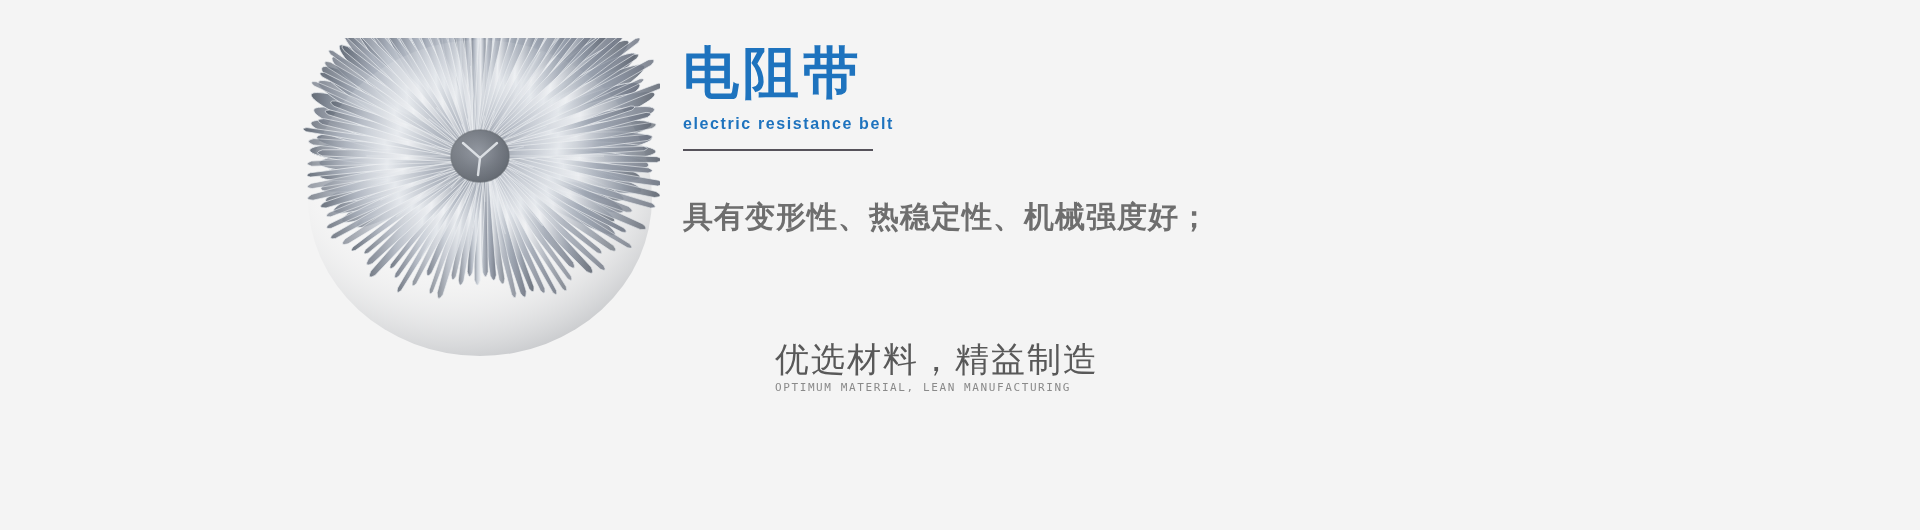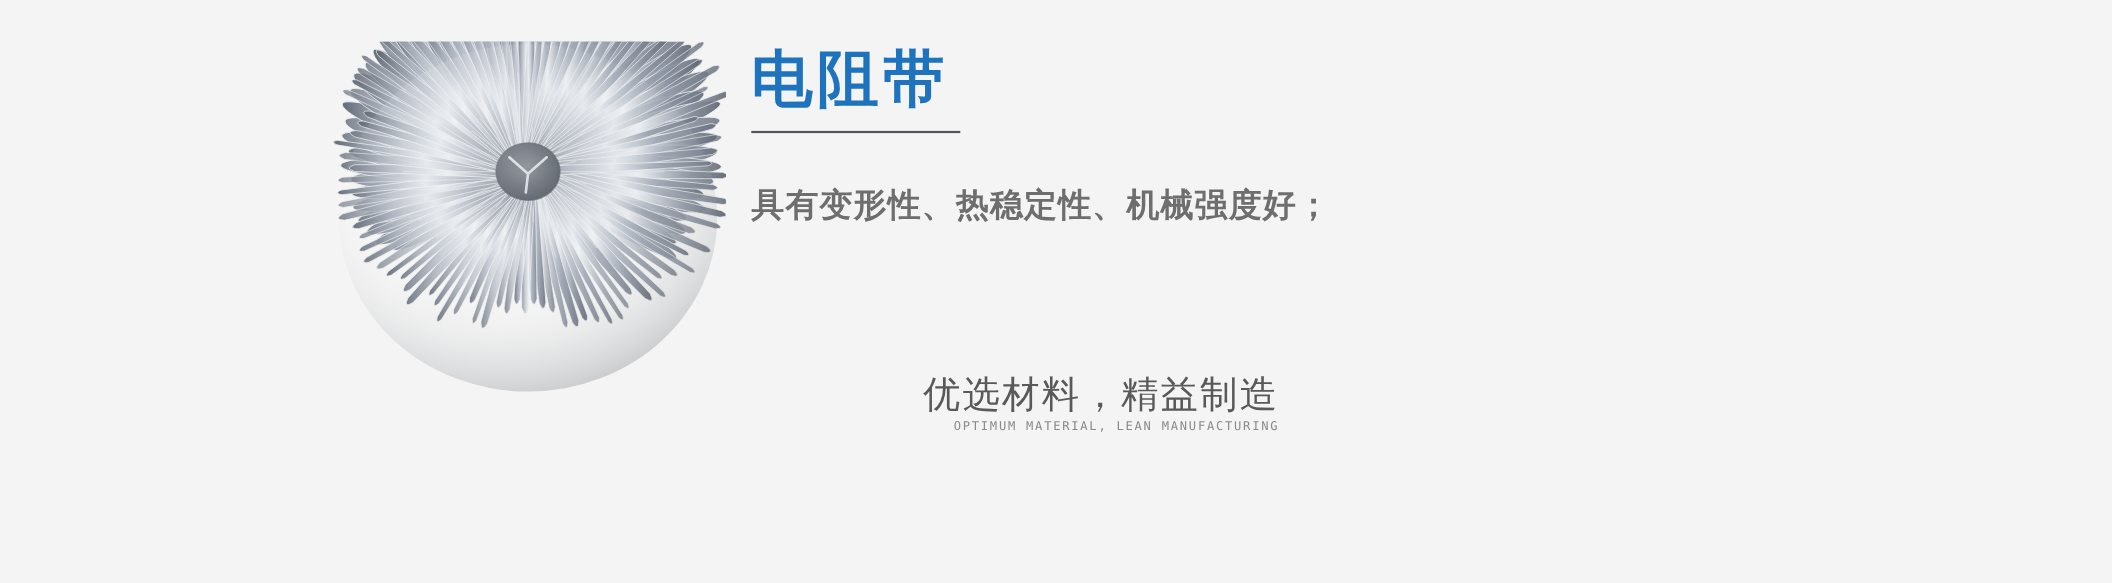--- a/index.html
+++ b/index.html
@@ -80,23 +80,23 @@
     font-weight:bold;
     color:#6e6e6e;
     letter-spacing:1px;
     font-family:"DejaVu Sans", "Liberation Sans", sans-serif;
   }
   .desc .line { display:block; white-space:nowrap; }
 
   
   .tagline {
     position:absolute;
-    left:80px;
+    left:92px;
     top:296px;
-    text-align:right;
+    text-align:left;
     width:400px;
   }
 
   .tagline-cn {
     font-size:34px;
     line-height:42px;
     color:#595959;
     letter-spacing:2px;
     white-space:nowrap;
     font-family:"DejaVu Sans", "Liberation Sans", sans-serif;
@@ -742,20 +742,21 @@
       </g>
 
       <ellipse cx="180" cy="160" rx="172" ry="158" fill="url(#bodyShade)" pointer-events="none"></ellipse>
     </svg>
   </div>
 
   <div class="content">
 
     <div class="title-block">
       <div class="title-cn">电阻带</div>
+      <div class="title-en">electric resistance belt</div>
       <div class="divider"></div>
     </div>
 
     <div class="desc">
       <span class="line">具有变形性、热稳定性、机械强度好；</span>
     </div>
 
     <div class="tagline">
       <div class="tagline-cn">优选材料，精益制造</div>
       <div class="tagline-en">OPTIMUM MATERIAL, LEAN MANUFACTURING</div>

